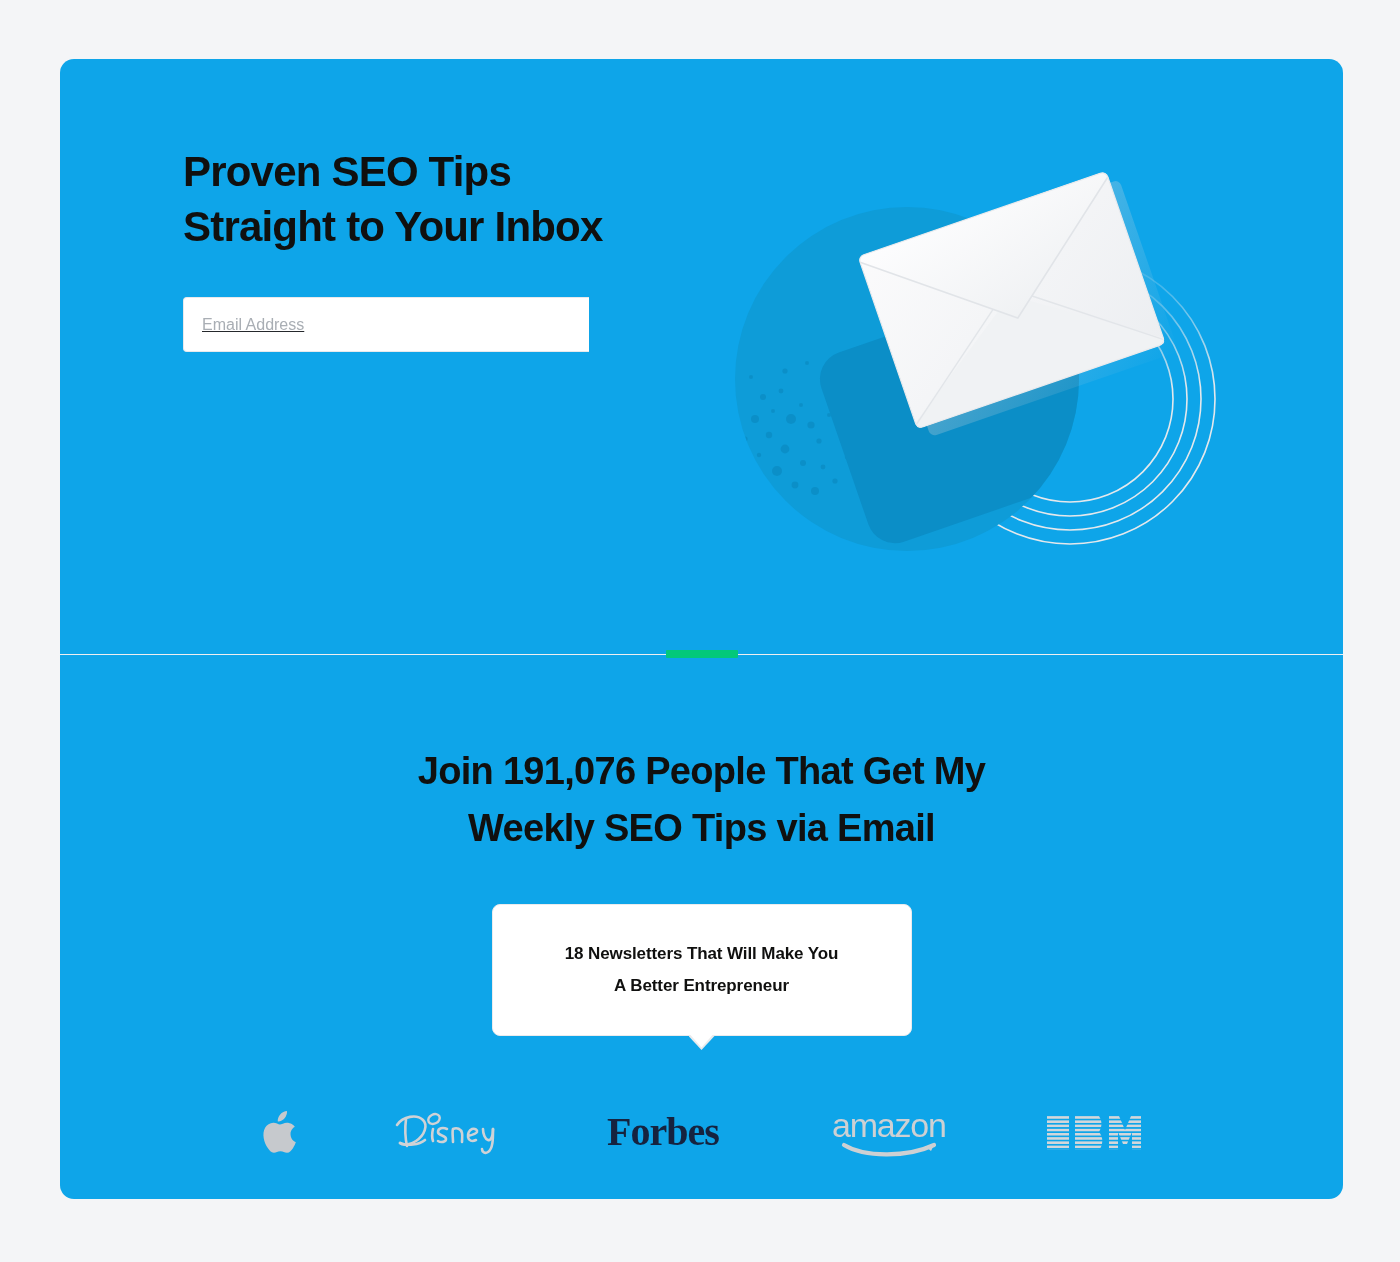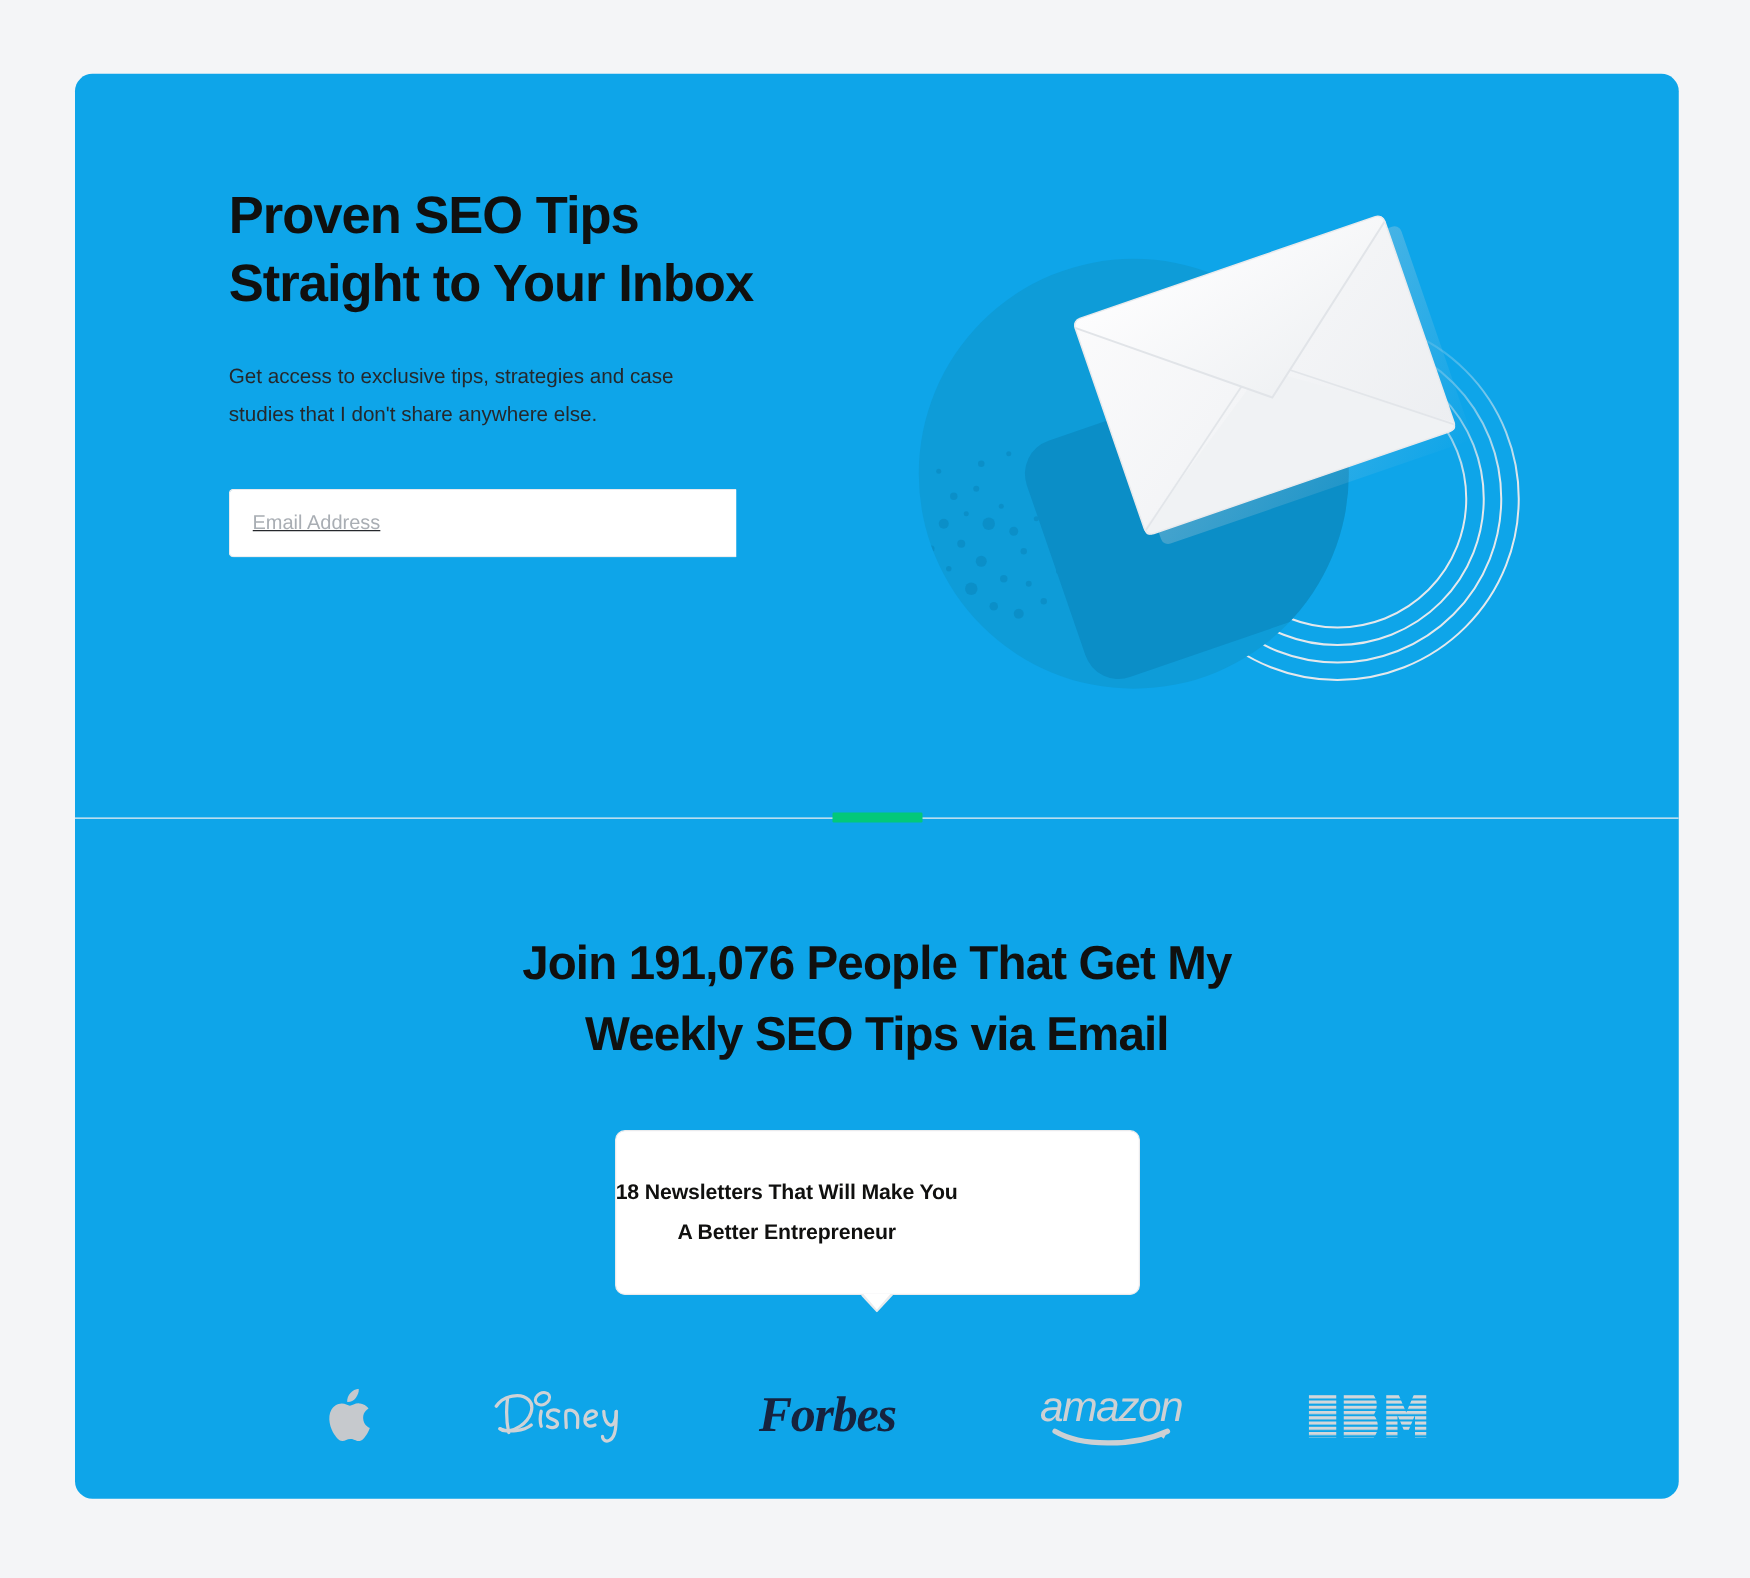--- a/index.html
+++ b/index.html
@@ -154,21 +154,21 @@
   }
   .bubble {
     position: relative;
     width: 420px;
     height: 132px;
     border: 1px solid #eaebed;
     border-radius: 8px;
     background: #fff;
     display: flex;
     align-items: center;
-    justify-content: flex-start;
+    justify-content: center;
   }
   .bubble-text {
     font-size: 17px;
     line-height: 32px;
     font-weight: bold;
     color: #10100f;
     white-space: pre-line;
     letter-spacing: -0.1px;
   }
   .bubble-arrow, .bubble-arrow-fill {
@@ -191,39 +191,36 @@
   }
 
   
   .logos {
     margin-top: 62px;
     display: flex;
     align-items: center;
     justify-content: space-between;
     padding: 0 200px;
     height: 70px;
-    font-style: italic;
   }
   .logo { display: flex; align-items: center; justify-content: center; }
   .logo svg { display: block; }
 </style>
 </head>
 <body>
 
 <div class="page">
   <div class="card">
 
     <section class="hero">
 
       <div class="hero-copy">
         <h1 class="hero-title">Proven SEO Tips
 Straight to Your Inbox</h1>
 
-        <p class="hero-sub">Get access to exclusive tips, strategies and case
-studies that I don't share anywhere else.</p>
 
         <form class="signup-form">
           <input class="email-input" type="text" placeholder="Email Address" style="">
         </form>
       </div>
 
       <div class="hero-art">
         <svg viewBox="0 0 560 470" xmlns="http://www.w3.org/2000/svg">
           <defs>
             <linearGradient id="ringFade" x1="0" y1="0" x2="0" y2="1">

